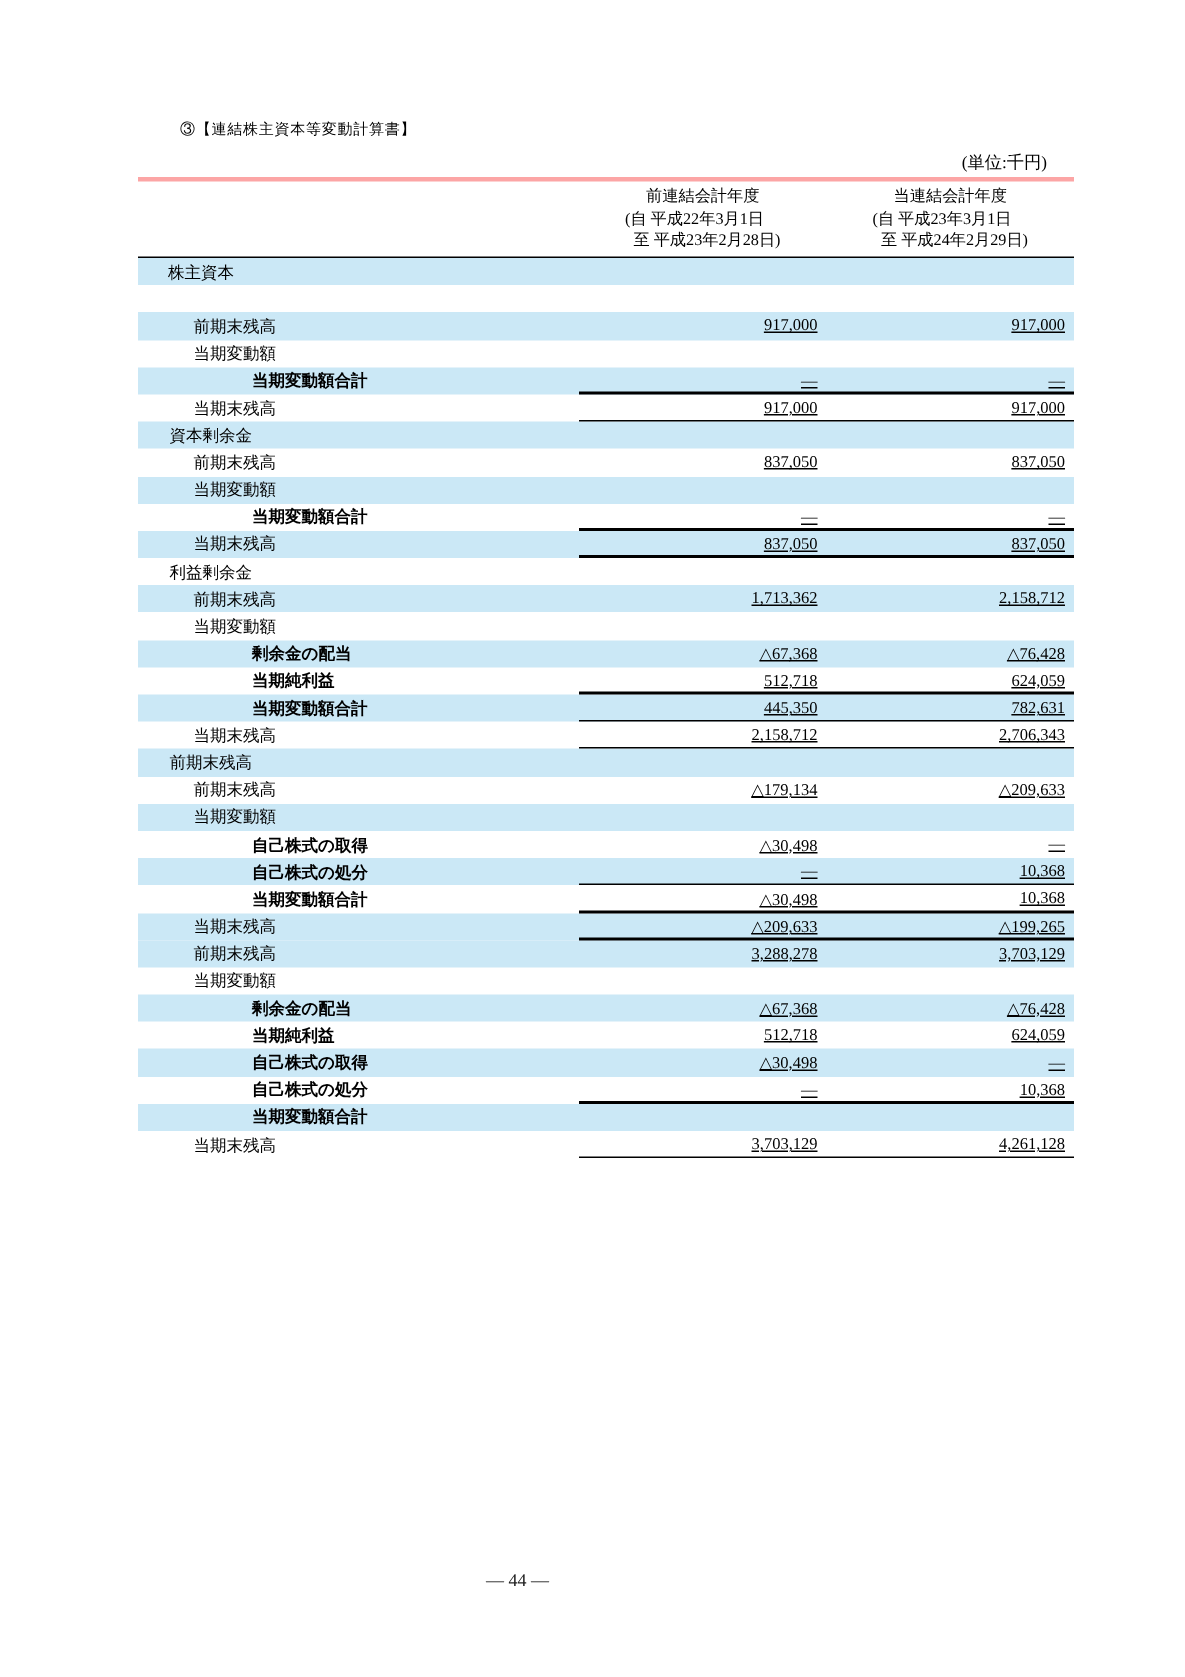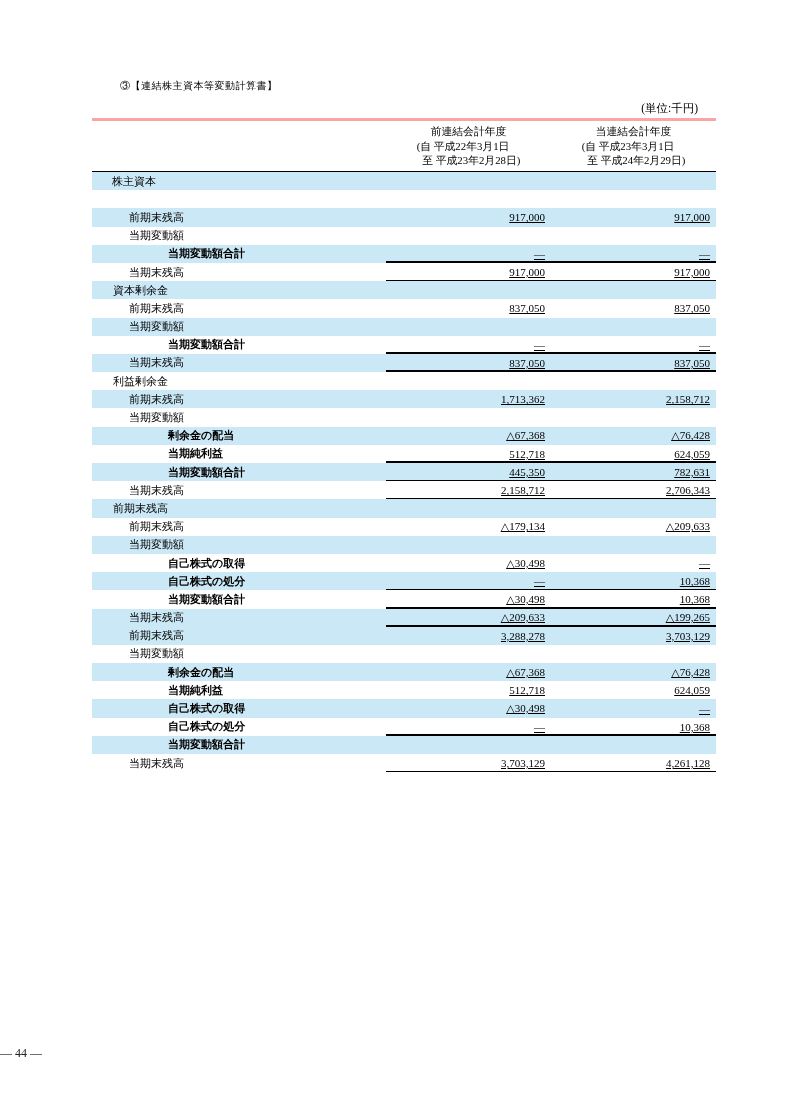--- a/index.html
+++ b/index.html
@@ -20,21 +20,21 @@
   .row{display:flex;height:18.2px;align-items:stretch;font-size:11px;}
   .row.shade{background:var(--shade,#cbe8f6);}
   .cell-label{width:294px;display:flex;align-items:center;white-space:nowrap;}
   .ind0{padding-left:20px;}
   .ind1{padding-left:21px;}
   .ind2{padding-left:37px;}
   .ind3{padding-left:76px;font-weight:bold;}
   .vals{display:flex;width:330px;position:relative;text-decoration:underline;}
   .vals.rule::after{content:"";position:absolute;left:0;right:0;bottom:0;height:1.6px;background:#000;}
   .cell-val{width:165px;box-sizing:border-box;display:flex;align-items:center;justify-content:flex-end;padding-right:6px;}
-  .page-number{position:absolute;top:1046px;left:0;width:690px;text-align:left;font-size:12px;color:#222;}
+  .page-number{position:absolute;top:1046px;left:0;width:690px;text-align:center;font-size:12px;color:#222;}
 </style>
 </head>
 <body>
 
 <div class="doc-title">③【連結株主資本等変動計算書】</div>
 <div class="unit-note">(単位:千円)</div>
 
 <div class="stmt">
   <div class="thead">
     <div class="th-label"></div>

